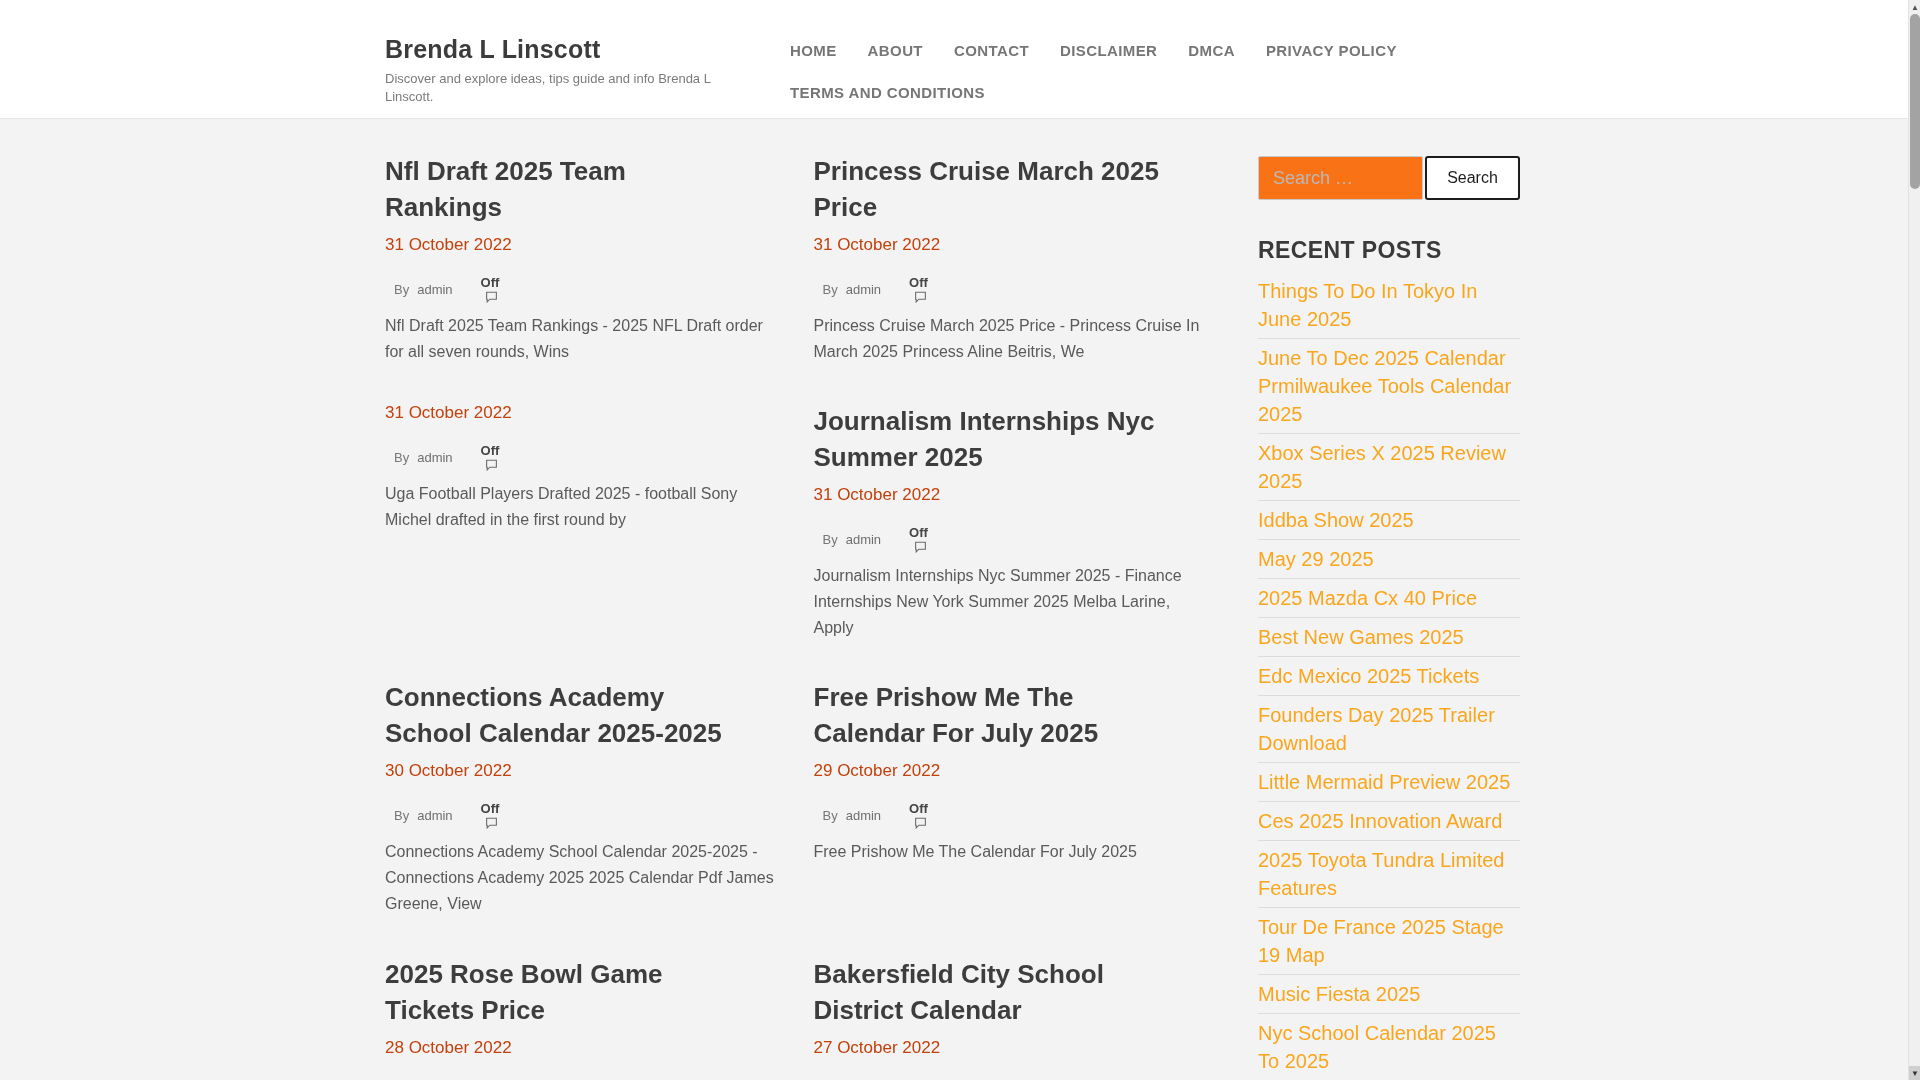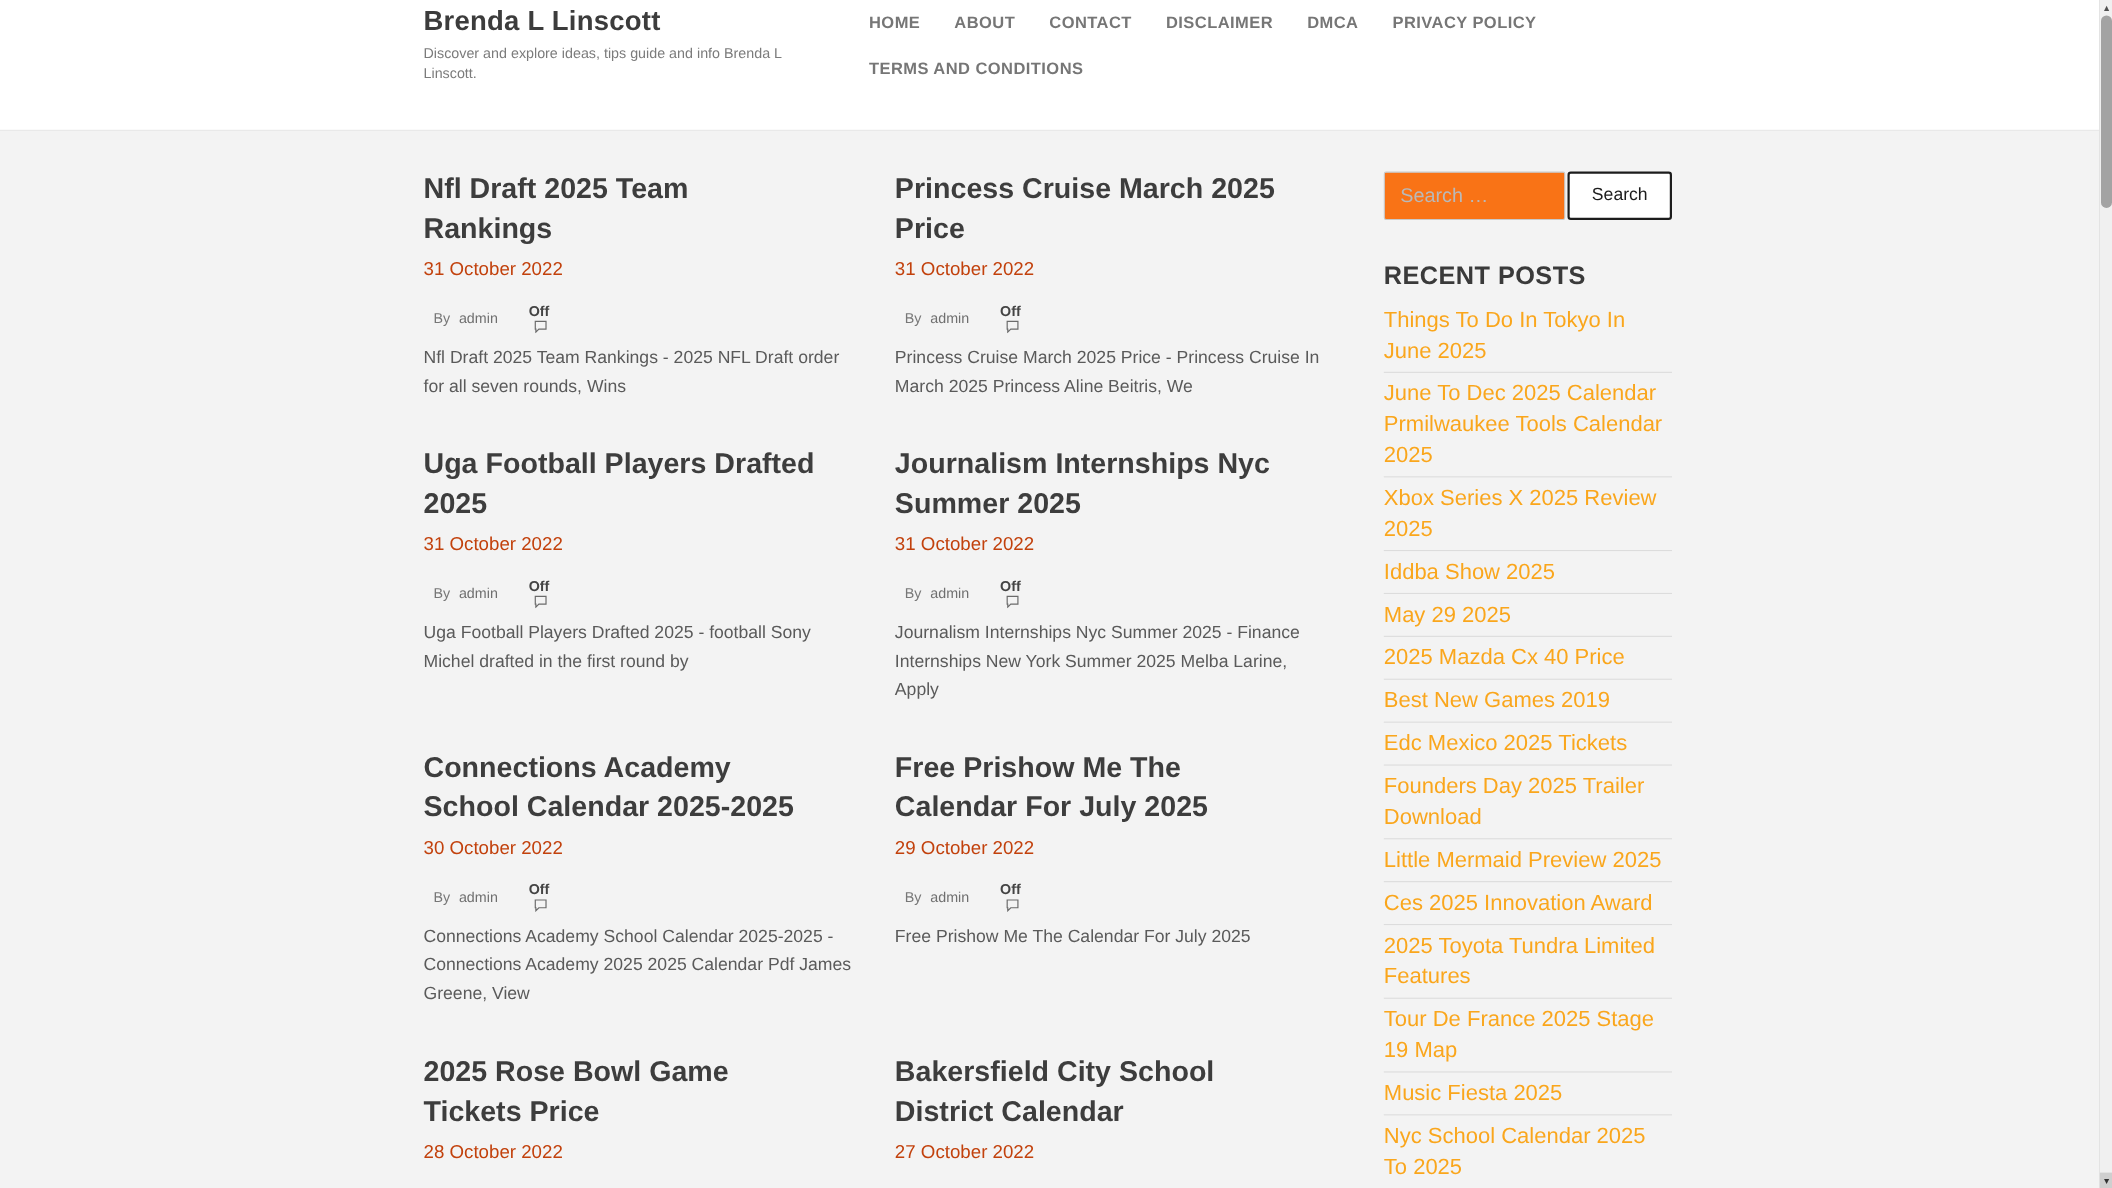--- a/index.html
+++ b/index.html
@@ -11,21 +11,21 @@
     position:relative;
   }
   .container { width:1150px; margin:0 auto; }
 
   
   .site-header {
     background:#ffffff;
     border-bottom:1px solid #e7e7e7;
     height:119px;
   }
-  .header-inner { display:flex; align-items:flex-start; padding-top:5px; }
+  .header-inner { display:flex; align-items:flex-start; padding-top:35px; }
   .branding { flex:0 0 405px; }
   .site-title {
     font-size:25px; font-weight:700; color:#3c3c3c; letter-spacing:.2px;
     margin-bottom:6px; cursor:pointer;
   }
   .site-tagline { font-size:13px; line-height:1.35; color:#7b7b7b; max-width:362px; }
   .main-nav ul {
     list-style:none; display:flex; flex-wrap:wrap;
     column-gap:31px; row-gap:24px; padding-top:7px; max-width:740px;
   }
@@ -140,21 +140,20 @@
           <b>Off</b>
           <svg class="comment-ico" width="13" height="13" viewBox="0 0 24 24" fill="none" stroke="#6b6b6b" stroke-width="2">
               <path d="M3 4h18v13H9l-5 5v-5H3z"></path>
             </svg>
         </span>
       </div>
       <p class="post-excerpt">Princess Cruise March 2025 Price - Princess Cruise In March 2025 Princess Aline Beitris, We</p>
     </article>
 
     <article class="post">
-      <h2 class="post-title">Uga Football Players Drafted 2025</h2>
       <div class="post-date">31 October 2022</div>
       <div class="post-meta">
         <span class="by">By</span>
         <a class="author">admin</a>
         <span class="comments">
           <b>Off</b>
           <svg class="comment-ico" width="13" height="13" viewBox="0 0 24 24" fill="none" stroke="#6b6b6b" stroke-width="2">
               <path d="M3 4h18v13H9l-5 5v-5H3z"></path>
             </svg>
         </span>
@@ -229,21 +228,21 @@
     </form>
 
     <h2 class="widget-title">RECENT POSTS</h2>
     <ul class="recent-posts">
       <li><a>Things To Do In Tokyo In June 2025</a></li>
       <li><a>June To Dec 2025 Calendar Prmilwaukee Tools Calendar 2025</a></li>
       <li><a>Xbox Series X 2025 Review 2025</a></li>
       <li><a>Iddba Show 2025</a></li>
       <li><a>May 29 2025</a></li>
       <li><a>2025 Mazda Cx 40 Price</a></li>
-      <li><a>Best New Games 2019</a></li>
+      <li><a>Best New Games 2025</a></li>
       <li><a>Edc Mexico 2025 Tickets</a></li>
       <li><a>Founders Day 2025 Trailer Download</a></li>
       <li><a>Little Mermaid Preview 2025</a></li>
       <li><a>Ces 2025 Innovation Award</a></li>
       <li><a>2025 Toyota Tundra Limited Features</a></li>
       <li><a>Tour De France 2025 Stage 19 Map</a></li>
       <li><a>Music Fiesta 2025</a></li>
       <li><a>Nyc School Calendar 2025 To 2025</a></li>
     </ul>
   </aside>

